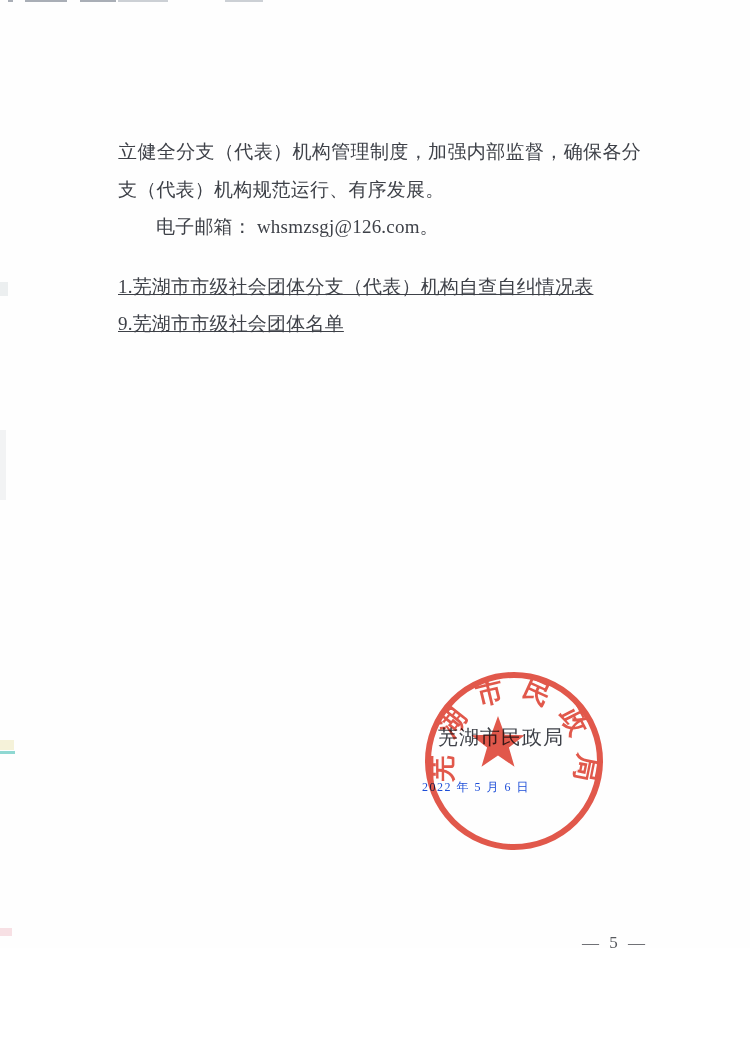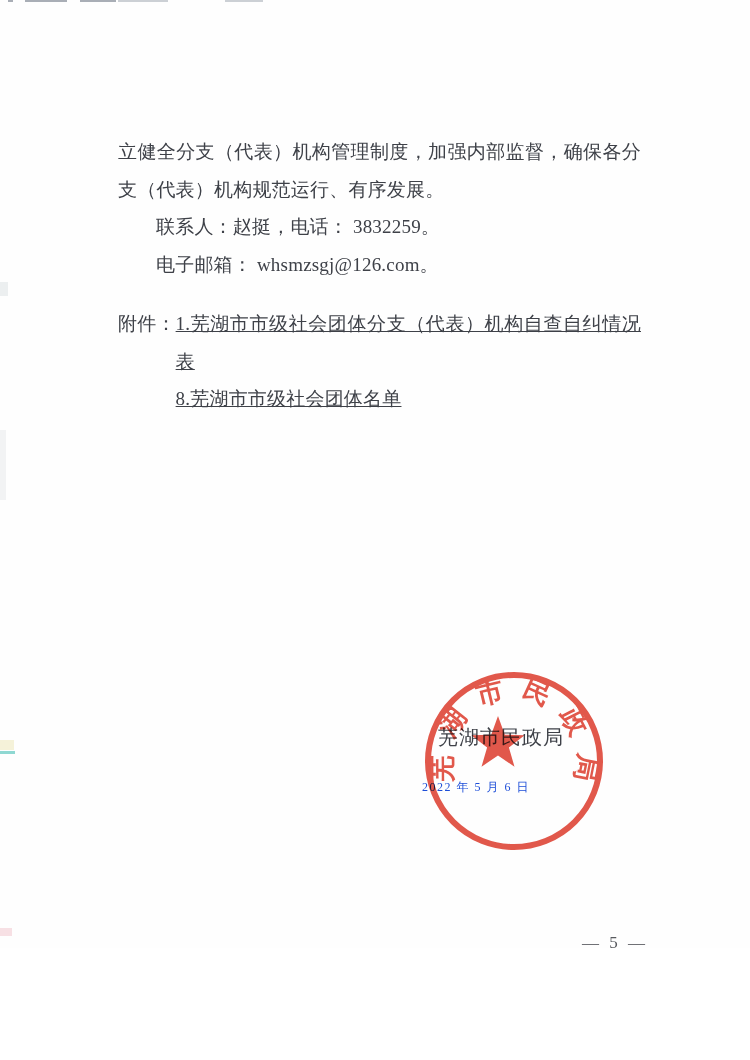--- a/index.html
+++ b/index.html
@@ -116,28 +116,26 @@
   <div class="artifact edge-bottom" style="left:160px; width:55px;"></div>
   <div class="artifact edge-bottom" style="left:222px; width:105px;"></div>
   <div class="artifact edge-bottom" style="left:335px; width:100px;"></div>
   <div class="artifact edge-bottom" style="left:445px; width:80px;"></div>
   <div class="artifact edge-bottom" style="left:540px; width:65px;"></div>
   <div class="artifact edge-bottom" style="left:618px; width:75px;"></div>
   <div class="artifact edge-bottom" style="left:705px; width:45px;"></div>
 
   <div class="text-block">
     <p>立健全分支（代表）机构管理制度，加强内部监督，确保各分支（代表）机构规范运行、有序发展。</p>
-    <p class="indent">联系人：赵挺，电话： 3832259。</p>
     <p class="indent">电子邮箱： whsmzsgj@126.com。</p>
 
     <div class="attachments">
-      <div class="att-label">附件：</div>
       <div class="att-items">
         <p class="att-item">1.芜湖市市级社会团体分支（代表）机构自查自纠情况表</p>
-        <p class="att-item">8.芜湖市市级社会团体名单</p>
+        <p class="att-item">9.芜湖市市级社会团体名单</p>
       </div>
     </div>
   </div>
 
   <div class="sig-org">芜湖市民政局</div>
   <div class="sig-date">2022 年 5 月 6 日</div>
 
   <div class="seal">
     <svg viewBox="0 0 190 190" xmlns="http://www.w3.org/2000/svg">
       <defs>

